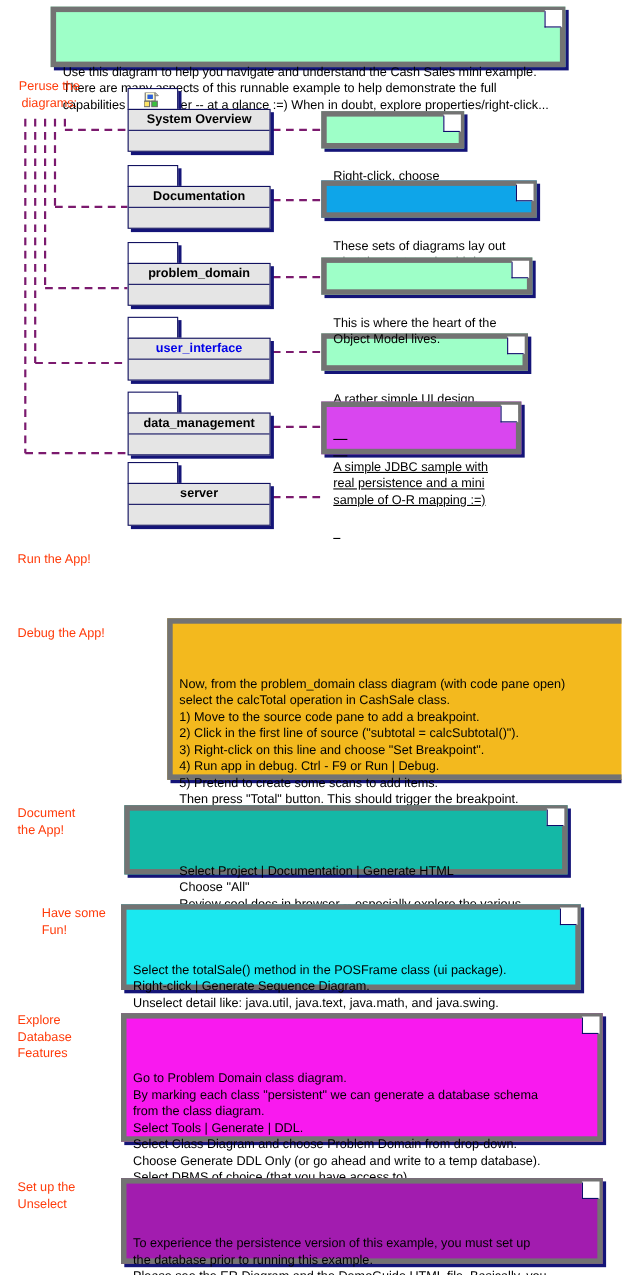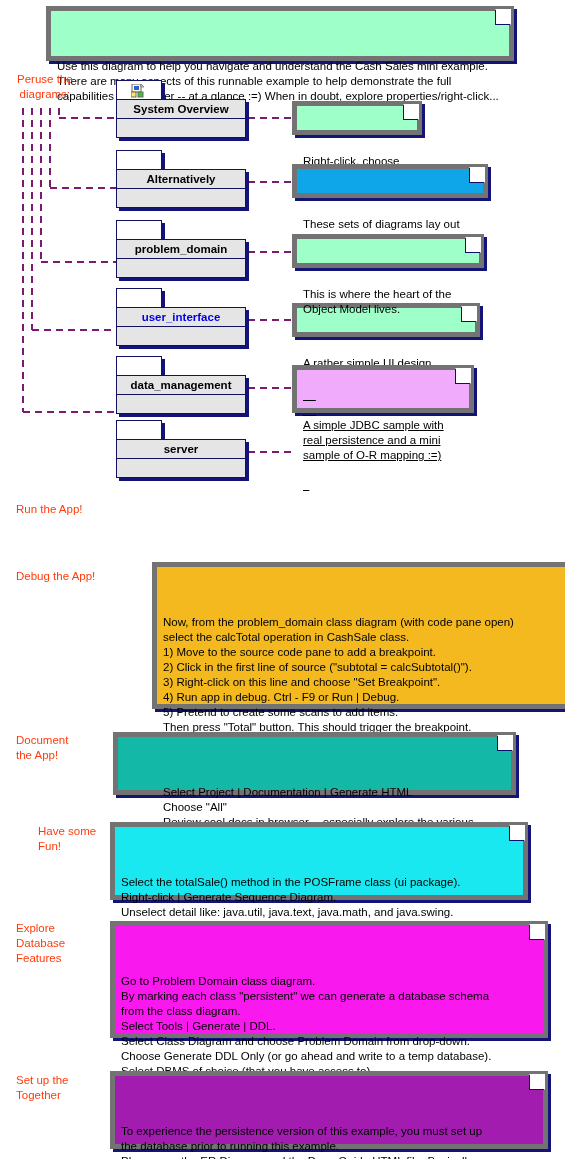--- a/index.html
+++ b/index.html
@@ -141,21 +141,21 @@
   <div class="seclabel" style="left:16px; top:502px;">Run the App!</div>
   <div class="seclabel" style="left:16px; top:569px;">Debug the App!</div>
   <div class="seclabel" style="left:16px; top:733px;">Document
 the App!</div>
   <div class="seclabel" style="left:16px; top:824px;margin-left:22px;">Have some
 Fun!</div>
   <div class="seclabel" style="left:16px; top:921px;">Explore
 Database
 Features</div>
   <div class="seclabel" style="left:16px; top:1073px;">Set up the
-Together</div>
+Unselect</div>
 
   <div class="pkg" style="left:116px; top:80px;">
     <div class="tab">
       <span class="dicon">
         <svg width="16" height="14" viewBox="0 0 16 14">
           <rect x="1" y="0" width="9" height="8" fill="#fffbd0" stroke="#6b6b6b" stroke-width="1"></rect>
           <rect x="3" y="2" width="5" height="4" fill="#2b5fd9"></rect>
           <polygon points="10,0 13,3 10,3" fill="#d9d9c0" stroke="#6b6b6b" stroke-width="0.7"></polygon>
           <rect x="0" y="8" width="5" height="5" fill="#ffe566" stroke="#6b6b6b" stroke-width="1"></rect>
           <rect x="7" y="8" width="5" height="5" fill="#39c23c" stroke="#6b6b6b" stroke-width="1"></rect>
@@ -164,21 +164,21 @@
     </div>
     <div class="main">
       <div class="name">System Overview</div>
       <div class="region"></div>
     </div>
   </div>
 
   <div class="pkg" style="left:116px; top:150px;">
     <div class="tab"></div>
     <div class="main">
-      <div class="name">Alternatively</div>
+      <div class="name">Documentation</div>
       <div class="region"></div>
     </div>
   </div>
 
   <div class="pkg" style="left:116px; top:220px;">
     <div class="tab"></div>
     <div class="main">
       <div class="name">problem_domain</div>
       <div class="region"></div>
     </div>
@@ -225,21 +225,21 @@
     <span class="body">A rather simple UI design.
 Well, in terms of class count!</span>
   </div>
 
   <div class="note" style="left:292px; top:234px; width:192px; height:34px; background:#9effc8;">
     <span class="fold"></span>
     <span class="body">This is where the heart of the
 Object Model lives.</span>
   </div>
 
-  <div class="note" style="left:292px; top:365px; width:182px; height:48px; background:#f0abfc;text-decoration:underline;">
+  <div class="note" style="left:292px; top:365px; width:182px; height:48px; background:#d946ef;text-decoration:underline;">
     <span class="fold"></span>
     <span class="body">A simple JDBC sample with
 real persistence and a mini
 sample of O-R mapping :=)</span>
   </div>
 
 
   <div class="note" style="left:110px; top:562px; width:438px; height:147px; background:#f3b91e;margin-left:42px;">
     <span class="fold"></span>
     <span class="body">Now, from the problem_domain class diagram (with code pane open)

